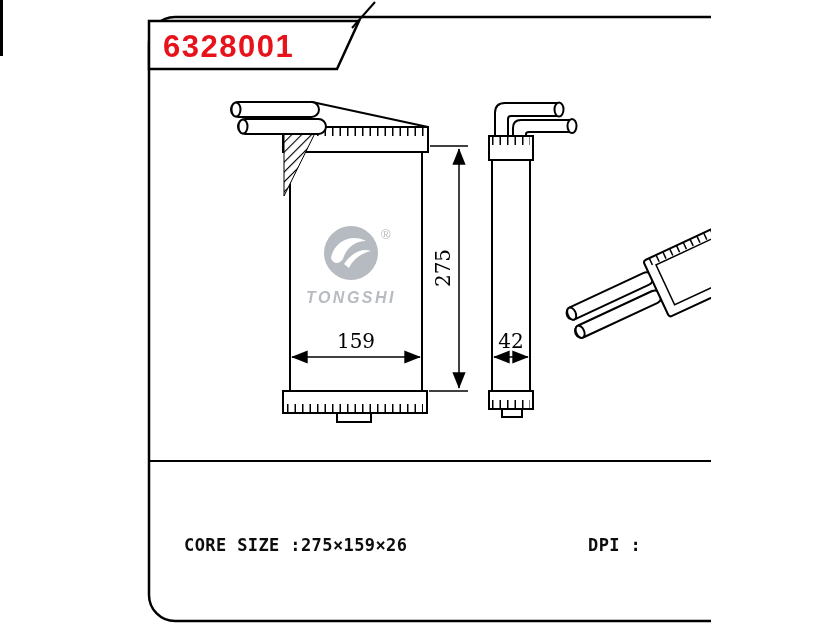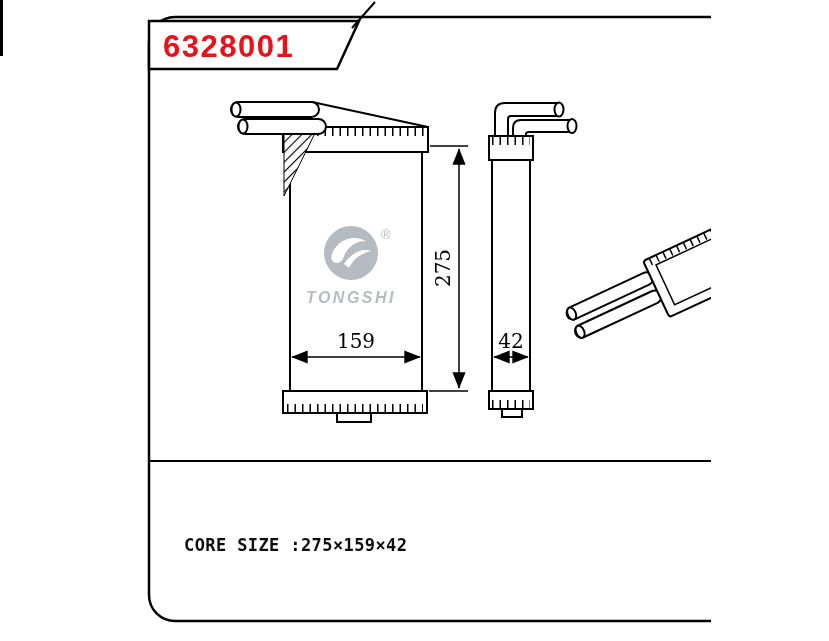--- a/index.html
+++ b/index.html
@@ -100,22 +100,23 @@
       <line x1="429" y1="391" x2="468" y2="391"></line>
       <line x1="459" y1="149" x2="459" y2="388" marker-start="url(#dimA)" marker-end="url(#dimA)"></line>
       <text class="dim-text" x="450" y="268" text-anchor="middle" transform="rotate(-90 450 268)" stroke="none">275</text>
 
       <line x1="494" y1="357" x2="528" y2="357" marker-start="url(#dimA)" marker-end="url(#dimA)"></line>
       <text class="dim-text" x="511" y="348" text-anchor="middle" stroke="none">42</text>
     </g>
   </svg>
 
   <div class="specs specs-left">
-    <div>CORE SIZE :275×159×42</div>
+    <div>CORE SIZE :275×159×26</div>
     
     
   </div>
   <div class="specs specs-right">
+    <div>DPI :</div>
     
     
   </div>
 
 </div>
 
 </body></html>

